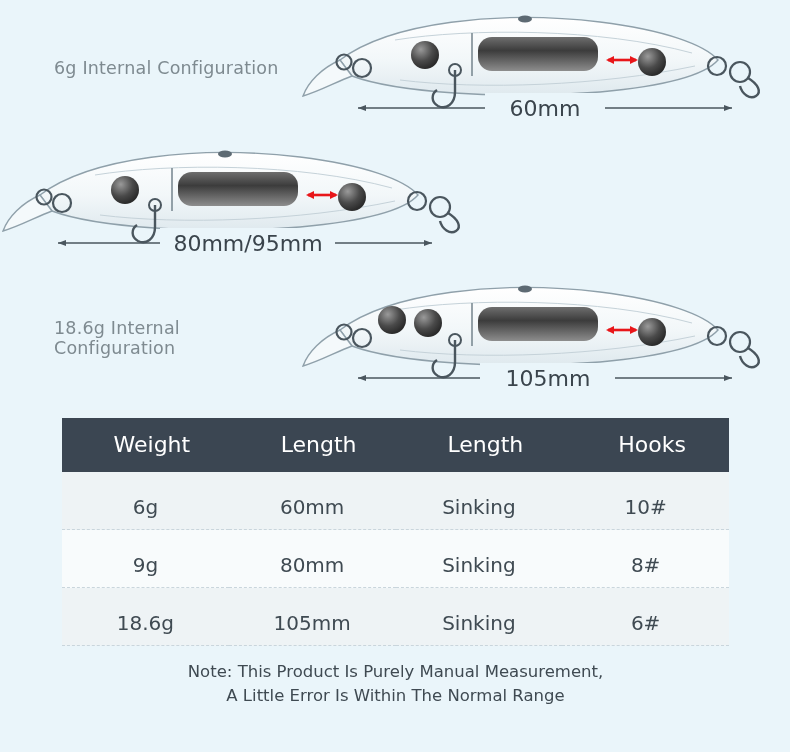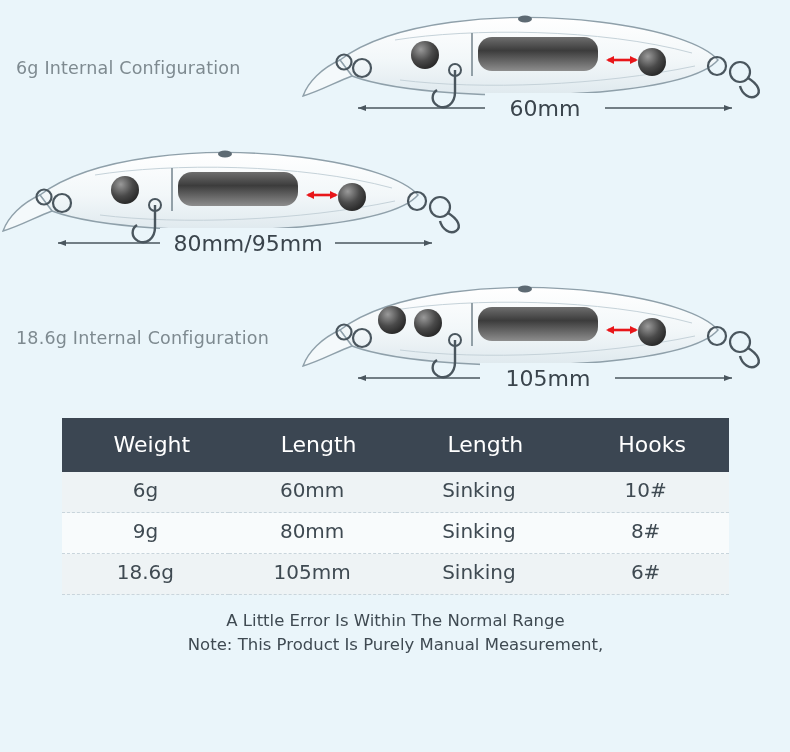--- a/index.html
+++ b/index.html
@@ -29,21 +29,21 @@
   }
   .diagram-row {
     position: relative;
     display: flex;
     align-items: center;
     height: 135px;
   }
   .row-label {
     width: 300px;
     text-align: left;
-    padding-left: 16px;
+    padding-left: 54px;
     box-sizing: border-box;
     color: #7e8a90;
     font-size: 17.5px;
     letter-spacing: 0.2px;
     font-family: "DejaVu Sans", sans-serif;
   }
   .lure-wrap {
     position: relative;
     flex: 1;
     height: 135px;
@@ -71,21 +71,21 @@
     color: #ffffff;
     font-weight: normal;
     font-size: 22px;
     padding: 14px 0 15px 13px;
     font-family: "DejaVu Sans", sans-serif;
   }
   table.spec tbody td {
     text-align: center;
     font-size: 20px;
     color: #3f4a52;
-    padding: 6px 0 10px 0;
+    padding: 23px 0 10px 0;
     font-family: "DejaVu Sans", sans-serif;
     border-bottom: 1px dashed #c9d5dc;
   }
   table.spec tbody tr:nth-child(odd) td {
     background: #eef3f5;
   }
   table.spec tbody tr:nth-child(even) td {
     background: #f8fbfc;
   }
   .note {
@@ -322,18 +322,18 @@
         <tr>
           <td>18.6g</td>
           <td>105mm</td>
           <td>Sinking</td>
           <td>6#</td>
         </tr>
       </tbody>
     </table>
 
     <div class="note">
+      <div>Note: This Product Is Purely Manual Measurement,</div>
       <div>A Little Error Is Within The Normal Range</div>
-      <div>Note: This Product Is Purely Manual Measurement,</div>
     </div>
   </div>
 
 </div>
 
 </body></html>

